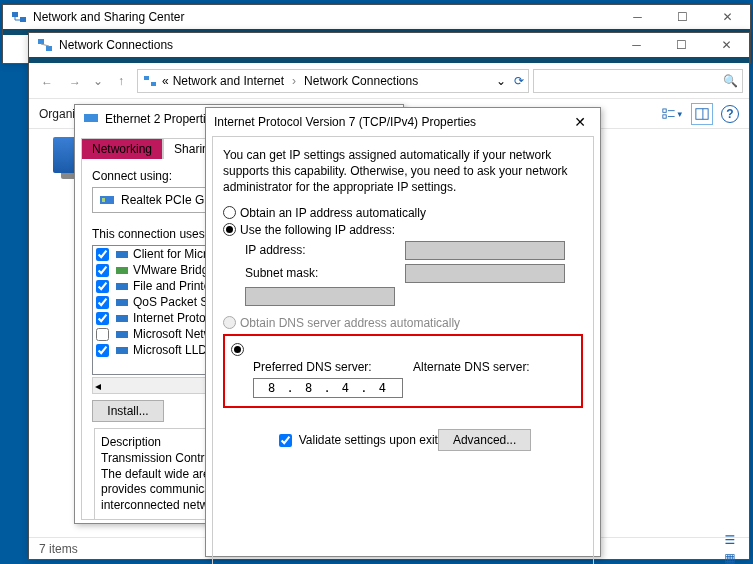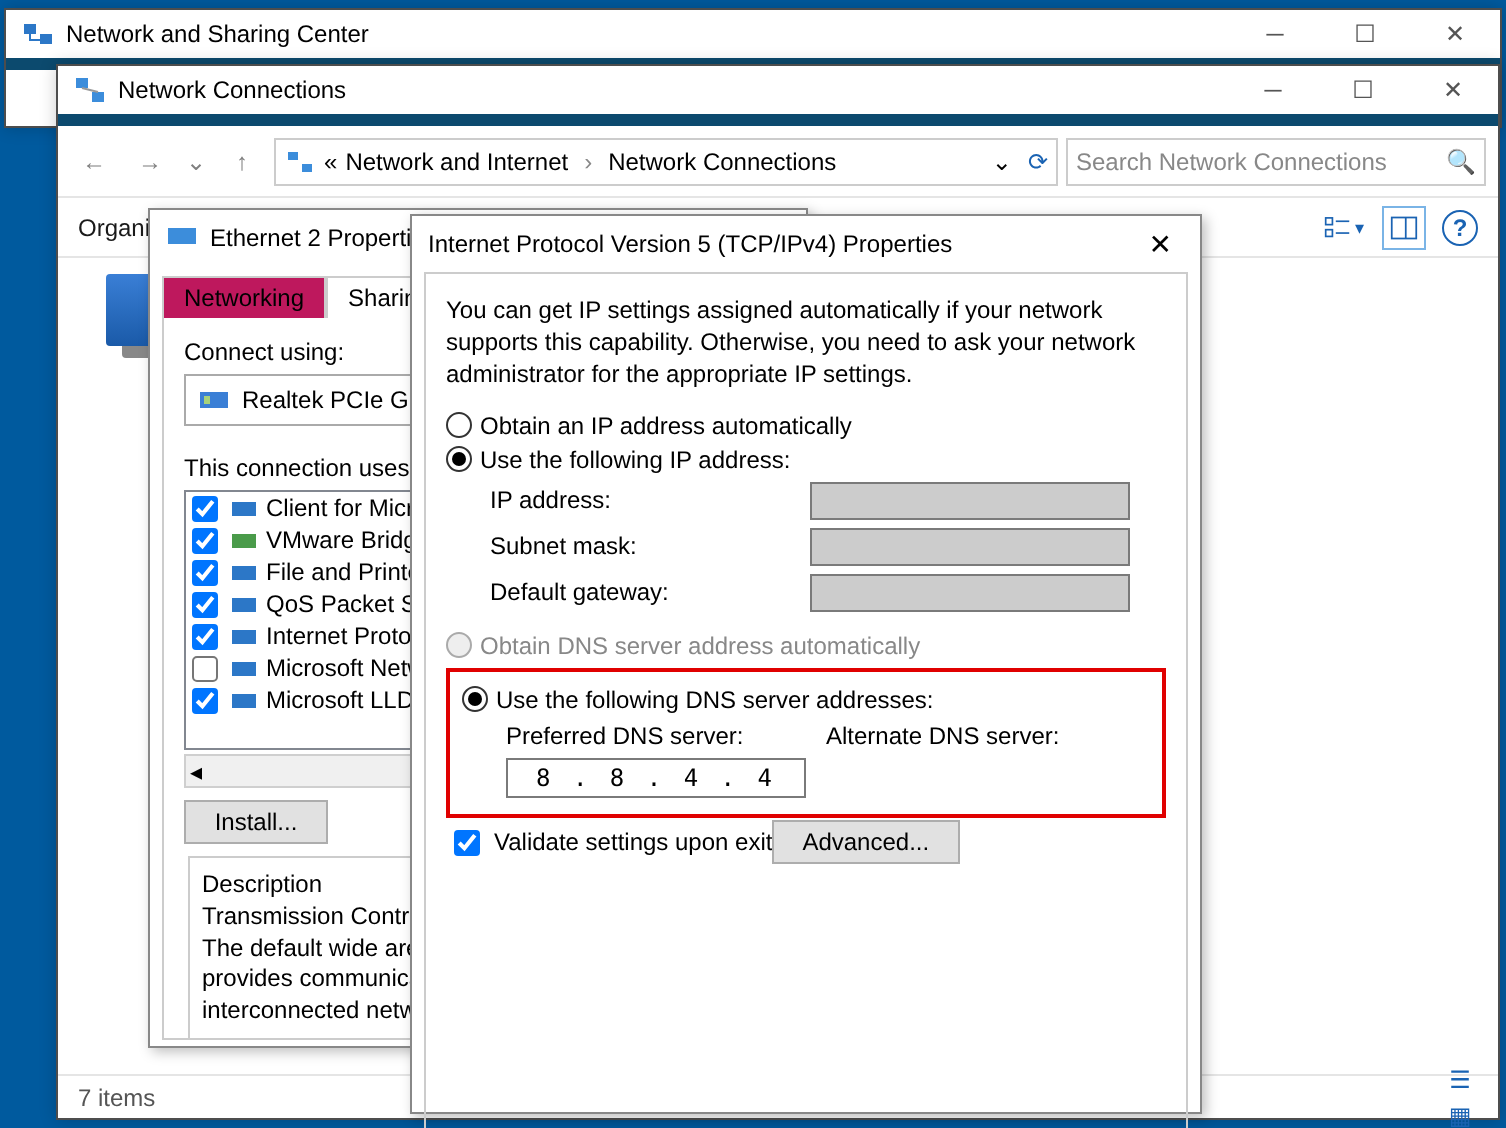--- a/index.html
+++ b/index.html
@@ -102,21 +102,20 @@
           </svg></span>
       <span>«</span>
       <span>Network and Internet</span>
       <span class="sep">›</span>
       <span>Network Connections</span>
       <span style="flex:1"></span>
       <span>⌄</span>
       <span style="margin-left:4px; color:#1a63b3;">⟳</span>
     </div>
     <div class="searchbox">
-      <span>Search Network Connections</span>
       <span style="flex:1"></span>
       <span style="color:#1a63b3;">🔍</span>
     </div>
   </div>
   <div class="cmdbar">
     <div class="cmdleft">
       <span><span>Organize</span> ▾</span>
     </div>
     <div class="cmdright">
       <div class="cmdicon">
@@ -235,61 +234,59 @@
     </div>
     <fieldset class="desc">
       <div style="margin-bottom:2px;">Description</div>
       <div style="line-height:1.3;">Transmission Control Protocol/Internet Protocol. The default wide area network protocol that provides communication across diverse interconnected networks.</div>
     </fieldset>
   </div>
 </div>
 
 <div class="propdlg" style="left:205px; top:107px; width:396px; height:450px;">
   <div class="dt" style="justify-content:space-between;">
-    <span>Internet Protocol Version 5 (TCP/IPv4) Properties</span>
+    <span>Internet Protocol Version 7 (TCP/IPv4) Properties</span>
     <span style="font-size:14px; padding:0 6px;">✕</span>
   </div>
   <div class="tabbody" style="height:460px; position:relative;">
     <div style="line-height:1.35;">You can get IP settings assigned automatically if your network supports this capability. Otherwise, you need to ask your network administrator for the appropriate IP settings.</div>
 
     <label class="row" style="margin-top:10px;">
       <span class="radio-off"></span>
       <span>Obtain an IP address automatically</span>
     </label>
     <label class="row">
       <span class="radio-on"></span>
       <span>Use the following IP address:</span>
     </label>
     <div class="grid">
       <span>IP address:</span>
       <div class="field disabled"></div>
       <span>Subnet mask:</span>
       <div class="field disabled"></div>
-      <span>Default gateway:</span>
       <div class="field disabled"></div>
     </div>
 
     <label class="row" style="margin-top:10px; color:#888;">
       <span class="radio-off disabled"></span>
       <span>Obtain DNS server address automatically</span>
     </label>
 
     <div class="redbox">
       <label class="row">
         <span class="radio-on"></span>
-        <span>Use the following DNS server addresses:</span>
       </label>
       <div class="grid">
         <span>Preferred DNS server:</span>
         <span>Alternate DNS server:</span>
         <div class="field">8 . 8 . 4 . 4</div>
       </div>
     </div>
 
-    <div style="display:flex; justify-content:flex-start; align-items:center; margin-top:0;">
+    <div style="display:flex; justify-content:center; align-items:center; margin-top:20px;">
       <label class="row">
         <input type="checkbox" checked="" style="">
         <span>Validate settings upon exit</span>
       </label>
       <div class="btn">Advanced...</div>
     </div>
   </div>
   <div style="display:flex; justify-content:flex-end; gap:6px; padding:6px 10px;">
     <div class="btn primary">OK</div>
     <div class="btn">Cancel</div>

